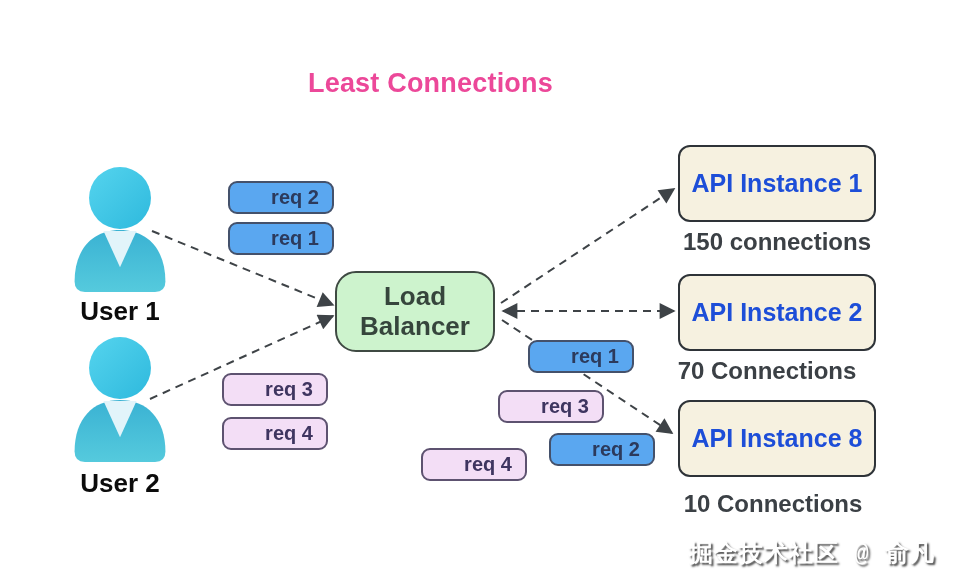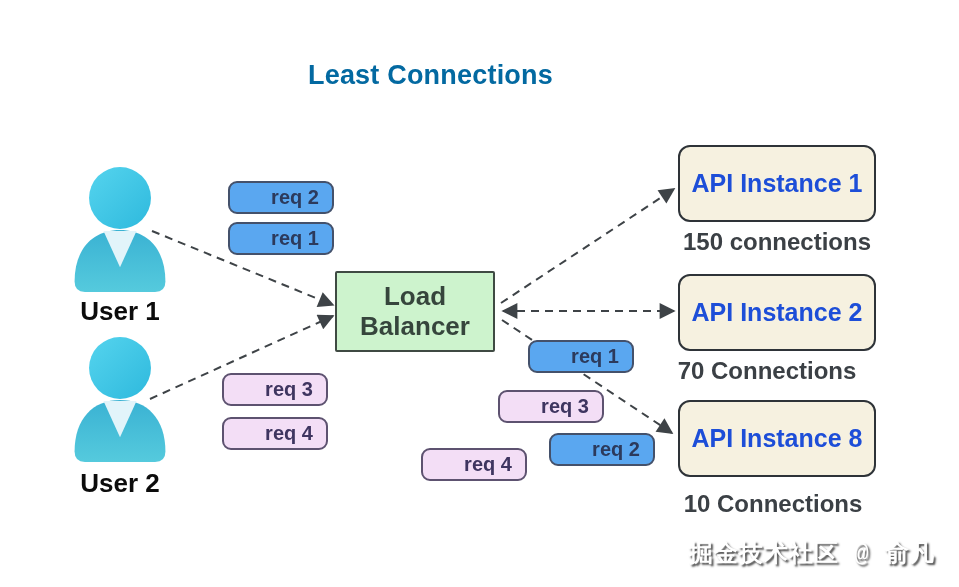--- a/index.html
+++ b/index.html
@@ -2,33 +2,33 @@
 <html><head>
 <meta charset="utf-8">
 <style>
   html,body{margin:0;padding:0;background:#ffffff;}
   .canvas{
     position:relative;width:959px;height:587px;overflow:hidden;
     background:#ffffff;
     font-family:"Liberation Sans","DejaVu Sans",sans-serif;
   }
   .title{
-    position:absolute;left:308px;top:60px;
-    font-size:27px;font-weight:bold;color:#0369a1;letter-spacing:.2px;
+    position:absolute;left:308px;top:68px;
+    font-size:27px;font-weight:bold;color:#ec4899;letter-spacing:.2px;
   }
   .arrow-layer{position:absolute;left:0;top:0;width:959px;height:587px;z-index:1;}
   .node{position:absolute;z-index:2;display:flex;align-items:center;justify-content:center;box-sizing:border-box;}
   .req{
     width:106px;height:33px;border-radius:9px;border:2px solid;
     font-size:20px;font-weight:bold;padding-left:28px;
   }
   .req.blue{background:#5aa7f0;border-color:#44516b;color:#2c3a5c;}
   .req.pink{background:#f3def6;border-color:#5d5270;color:#3e3560;}
   .lb{
-    left:335px;top:271px;width:160px;height:81px;border-radius:2px;
+    left:335px;top:271px;width:160px;height:81px;border-radius:21px;
     background:#cdf3cd;border:2px solid #3f4a43;
     font-size:26px;font-weight:bold;color:#36453c;text-align:center;line-height:1.15;
     padding:0 18px;
   }
   .api{
     width:198px;height:77px;border-radius:12px;
     background:#f6f1e0;border:2px solid #2e3338;
     font-size:25px;font-weight:bold;color:#1d4ed8;text-align:center;
   }
   .conn{

